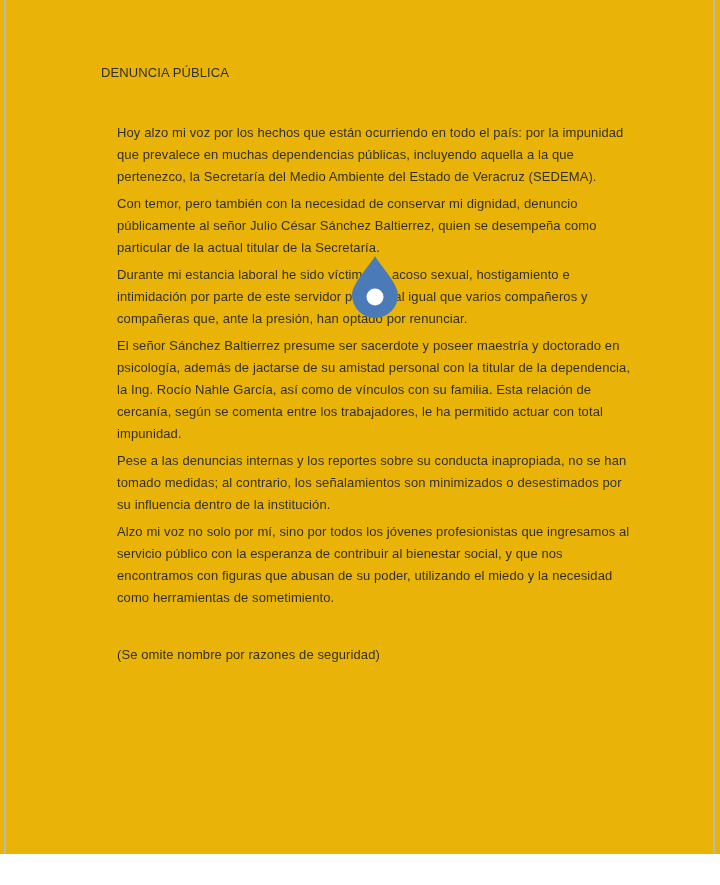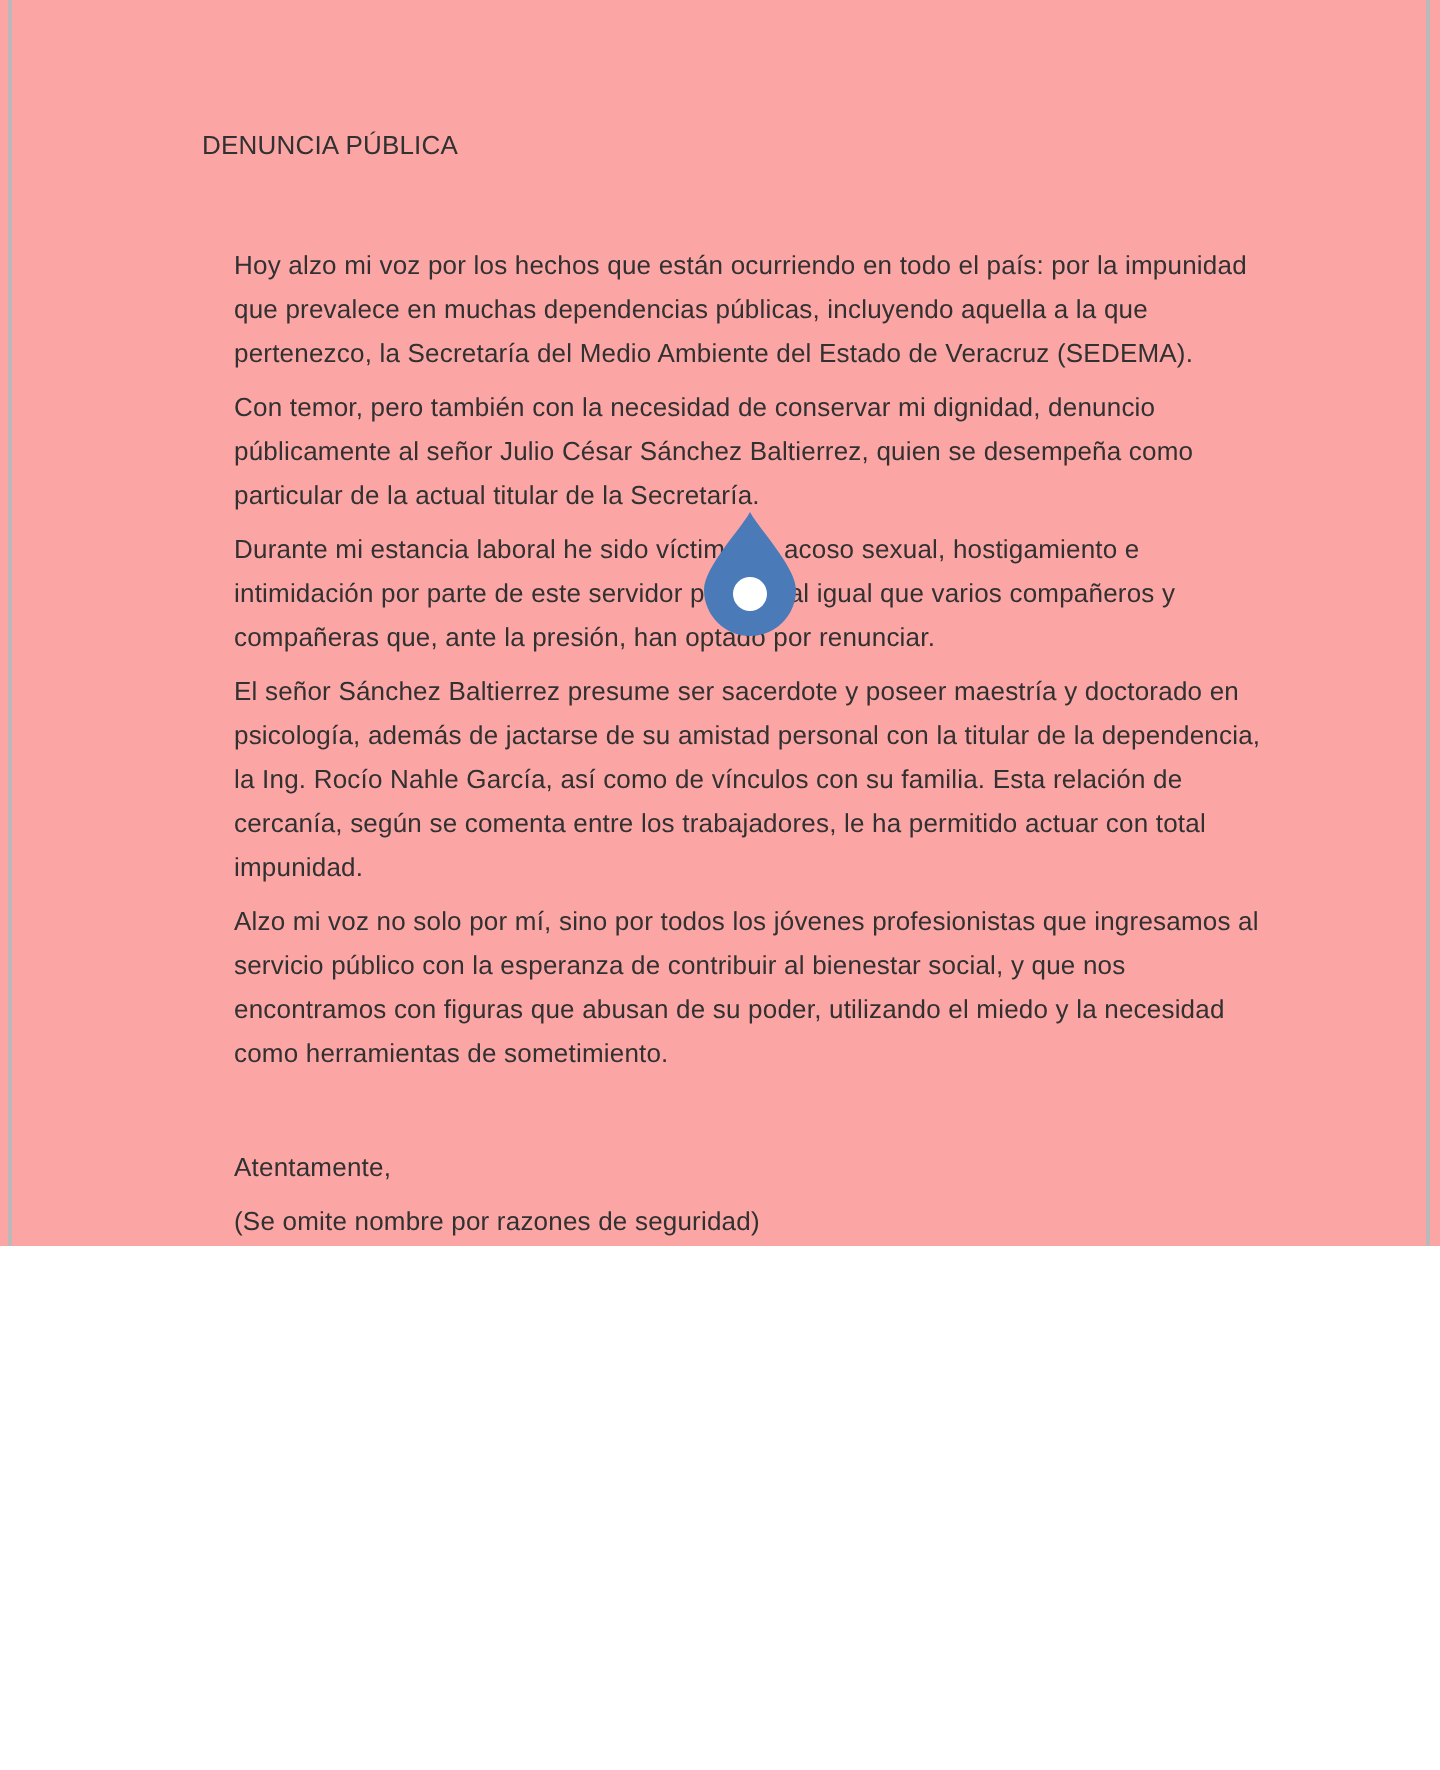--- a/index.html
+++ b/index.html
@@ -1,20 +1,20 @@
 <!DOCTYPE html>
 <html><head>
 <meta charset="utf-8">
 <style>
   html, body { margin: 0; padding: 0; background: #ffffff; }
   .page {
     position: relative;
     width: 720px;
-    height: 623px;
-    background: #fca5a5;
+    height: 854px;
+    background: #eab308;
     overflow: hidden;
     font-family: "Liberation Sans", sans-serif;
   }
   .page-edge {
     position: absolute;
     top: 0;
     width: 2px;
     height: 874px;
     background: #b9b9b9;
   }
@@ -65,25 +65,25 @@
   <div class="page-edge left"></div>
   <div class="page-edge right"></div>
 
   <div class="content">
     <p class="doc-title">DENUNCIA PÚBLICA</p>
     <div id="paragraphs">
         <p><span>Hoy alzo mi voz por los hechos que están ocurriendo en todo el país: por la impunidad que prevalece en muchas dependencias públicas, incluyendo aquella a la que pertenezco, la Secretaría del Medio Ambiente del Estado de Veracruz (SEDEMA).</span></p>
         <p><span>Con temor, pero también con la necesidad de conservar mi dignidad, denuncio públicamente al señor Julio César Sánchez </span><span class="misspelled">Baltierrez</span><span>, quien se desempeña como particular de la actual titular de la Secretaría.</span></p>
         <p><span>Durante mi estancia laboral he sido víctima de acoso sexual, hostigamiento e intimidación por parte de este servidor público, al igual que varios compañeros y compañeras que, ante la presión, han optado por renunciar.</span></p>
         <p><span>El señor Sánchez </span><span class="misspelled">Baltierrez</span><span> presume ser sacerdote y poseer maestría y doctorado en psicología, además de jactarse de su amistad personal con la titular de la dependencia, la Ing. Rocío </span><span class="misspelled">Nahle</span><span> García, así como de vínculos con su familia. Esta relación de cercanía, según se comenta entre los trabajadores, le ha permitido actuar con total impunidad.</span></p>
+        <p><span>Pese a las denuncias internas y los reportes sobre su conducta inapropiada, no se han tomado medidas; al contrario, los señalamientos son minimizados o desestimados por su influencia dentro de la institución.</span></p>
         <p><span>Alzo mi voz no solo por mí, sino por todos los jóvenes profesionistas que ingresamos al servicio público con la esperanza de contribuir al bienestar social, y que nos encontramos con figuras que abusan de su poder, utilizando el miedo y la necesidad como herramientas de sometimiento.</span></p>
       </div>
     <div class="spacer-md"></div>
     <div id="closing">
-        <p>Atentamente,</p>
         <p>(Se omite nombre por razones de seguridad)</p>
       </div>
   </div>
 
   <div class="drop-overlay">
     <svg width="46" height="62" viewBox="0 0 46 62" xmlns="http://www.w3.org/2000/svg">
       <path d="M23 0 C 27.5 8.5, 46 27.5, 46 39 A 23 23 0 0 1 0 39 C 0 27.5, 18.5 8.5, 23 0 Z" fill="#4a7ab8"></path>
       <circle cx="23" cy="41" r="8.5" fill="#ffffff"></circle>
     </svg>
   </div>

